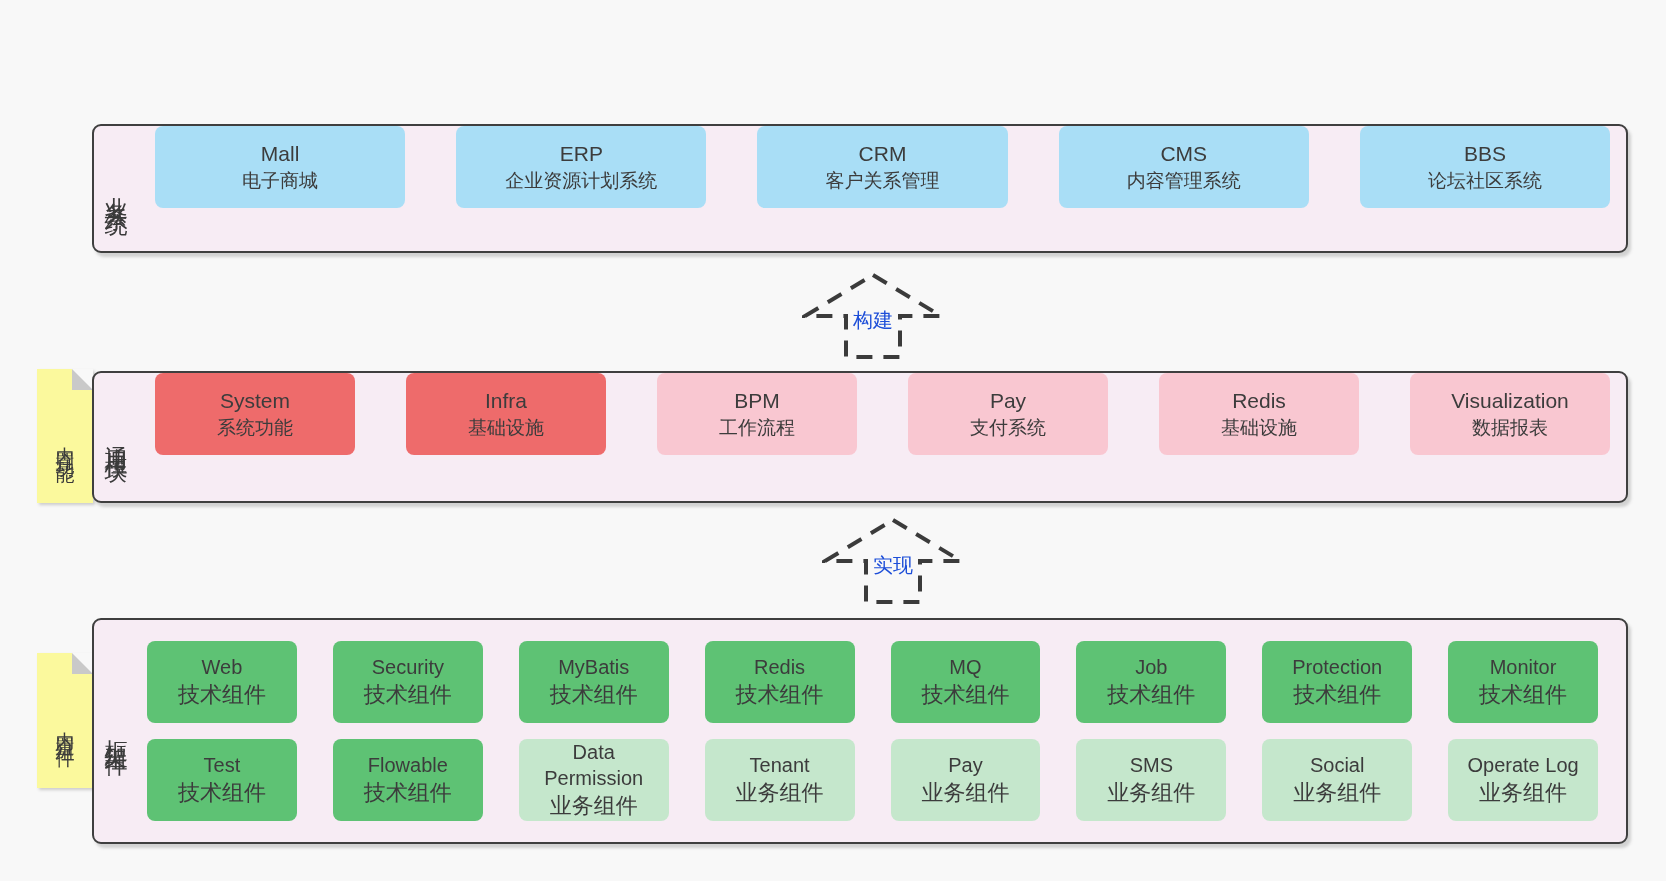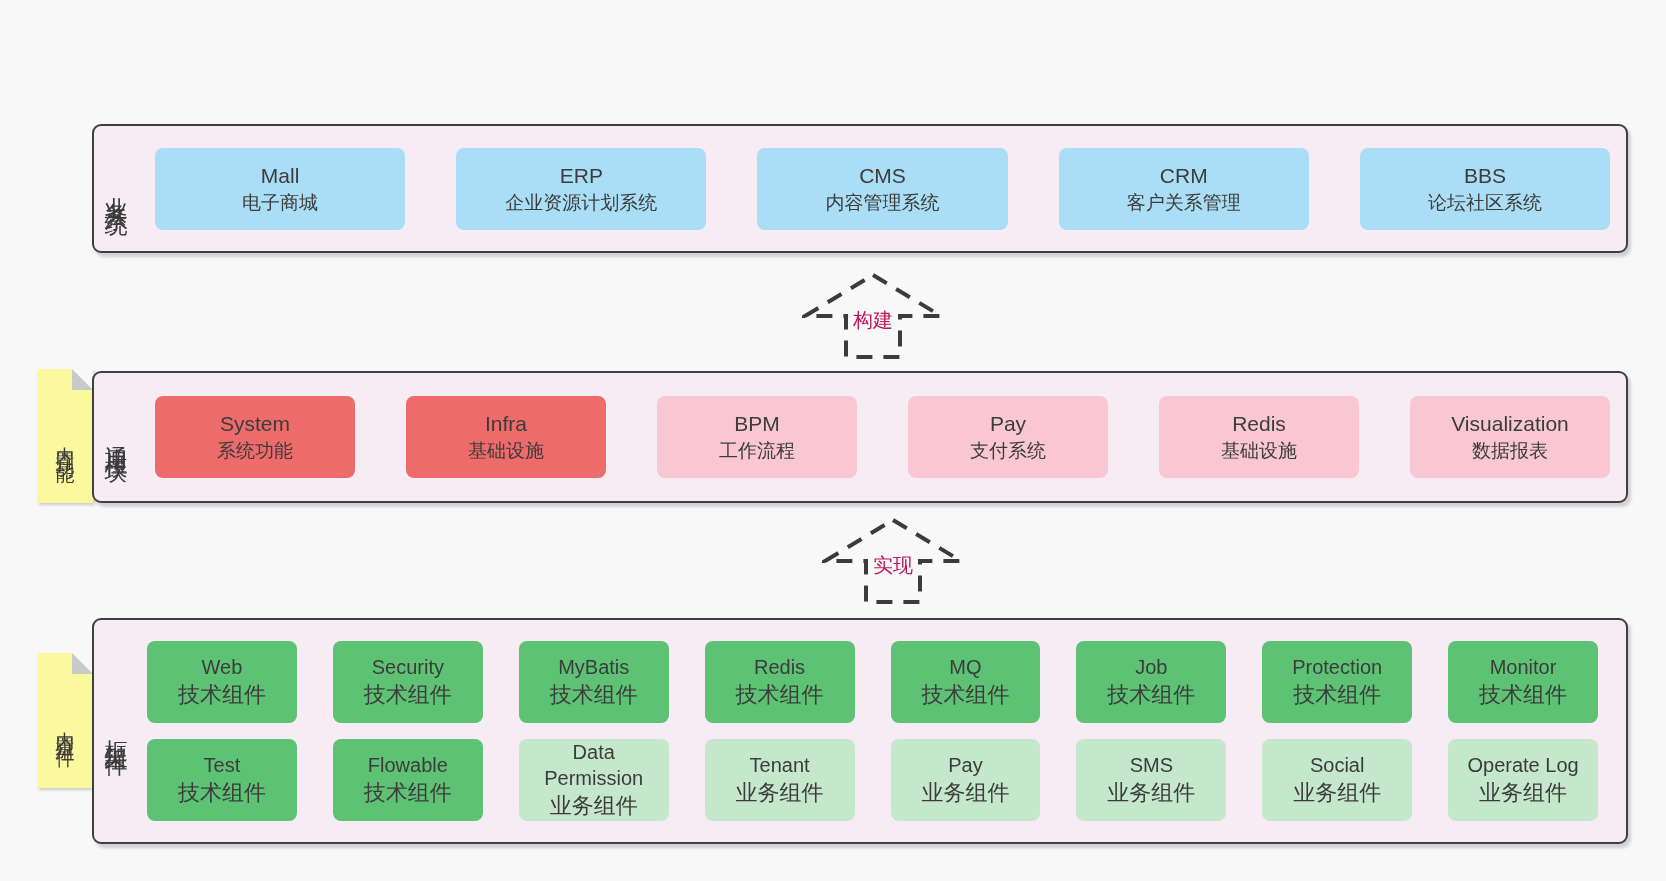--- a/index.html
+++ b/index.html
@@ -28,21 +28,21 @@
   .band-label{
     width:46px;flex:0 0 46px;
     display:flex;align-items:center;justify-content:center;
   }
   .band-label span{
     writing-mode:vertical-rl;text-orientation:upright;
     font-size:23px;letter-spacing:5px;color:#3a3a3a;
   }
 
   .band-boxes{
-    flex:1;display:flex;align-items:center;
+    flex:1;display:flex;align-items:flex-start;
     gap:51px;padding:0 16px 0 15px;
   }
   .band-3 .cols{
     flex:1;display:flex;flex-direction:column;
     justify-content:center;row-gap:16px;
     padding:0 28px 0 7px;
   }
   .brow{display:flex;gap:36px;}
 
   
@@ -83,21 +83,21 @@
   }
 
   
   .arrow{position:absolute;width:142px;height:88px;}
   .arrow-1{left:802px;top:272px;}
   .arrow-2{left:822px;top:517px;}
   .arrow svg{position:absolute;inset:0;}
   .arrow .alabel{
     position:absolute;left:50%;top:34px;transform:translateX(-50%);
     background:#f8f8f8;padding:1px 5px;
-    font-size:20px;color:#be185d;white-space:nowrap;
+    font-size:20px;color:#1d4ed8;white-space:nowrap;
   }
 </style>
 </head>
 <body>
 
 <div class="stage">
 
   <div class="sticky sticky-mid">
     <span>内置功能</span>
     <div class="fold"></div>
@@ -114,26 +114,26 @@
     <div class="band-boxes">
       <div class="box blue">
         <div class="en">Mall</div>
         <div class="zh">电子商城</div>
       </div>
       <div class="box blue">
         <div class="en">ERP</div>
         <div class="zh">企业资源计划系统</div>
       </div>
       <div class="box blue">
+        <div class="en">CRM</div>
+        <div class="zh">客户关系管理</div>
+      </div>
+      <div class="box blue">
         <div class="en">CMS</div>
         <div class="zh">内容管理系统</div>
-      </div>
-      <div class="box blue">
-        <div class="en">CRM</div>
-        <div class="zh">客户关系管理</div>
       </div>
       <div class="box blue">
         <div class="en">BBS</div>
         <div class="zh">论坛社区系统</div>
       </div>
     </div>
   </div>
 
   <div class="arrow arrow-1">
     <svg width="142" height="88" viewBox="0 0 142 88">

